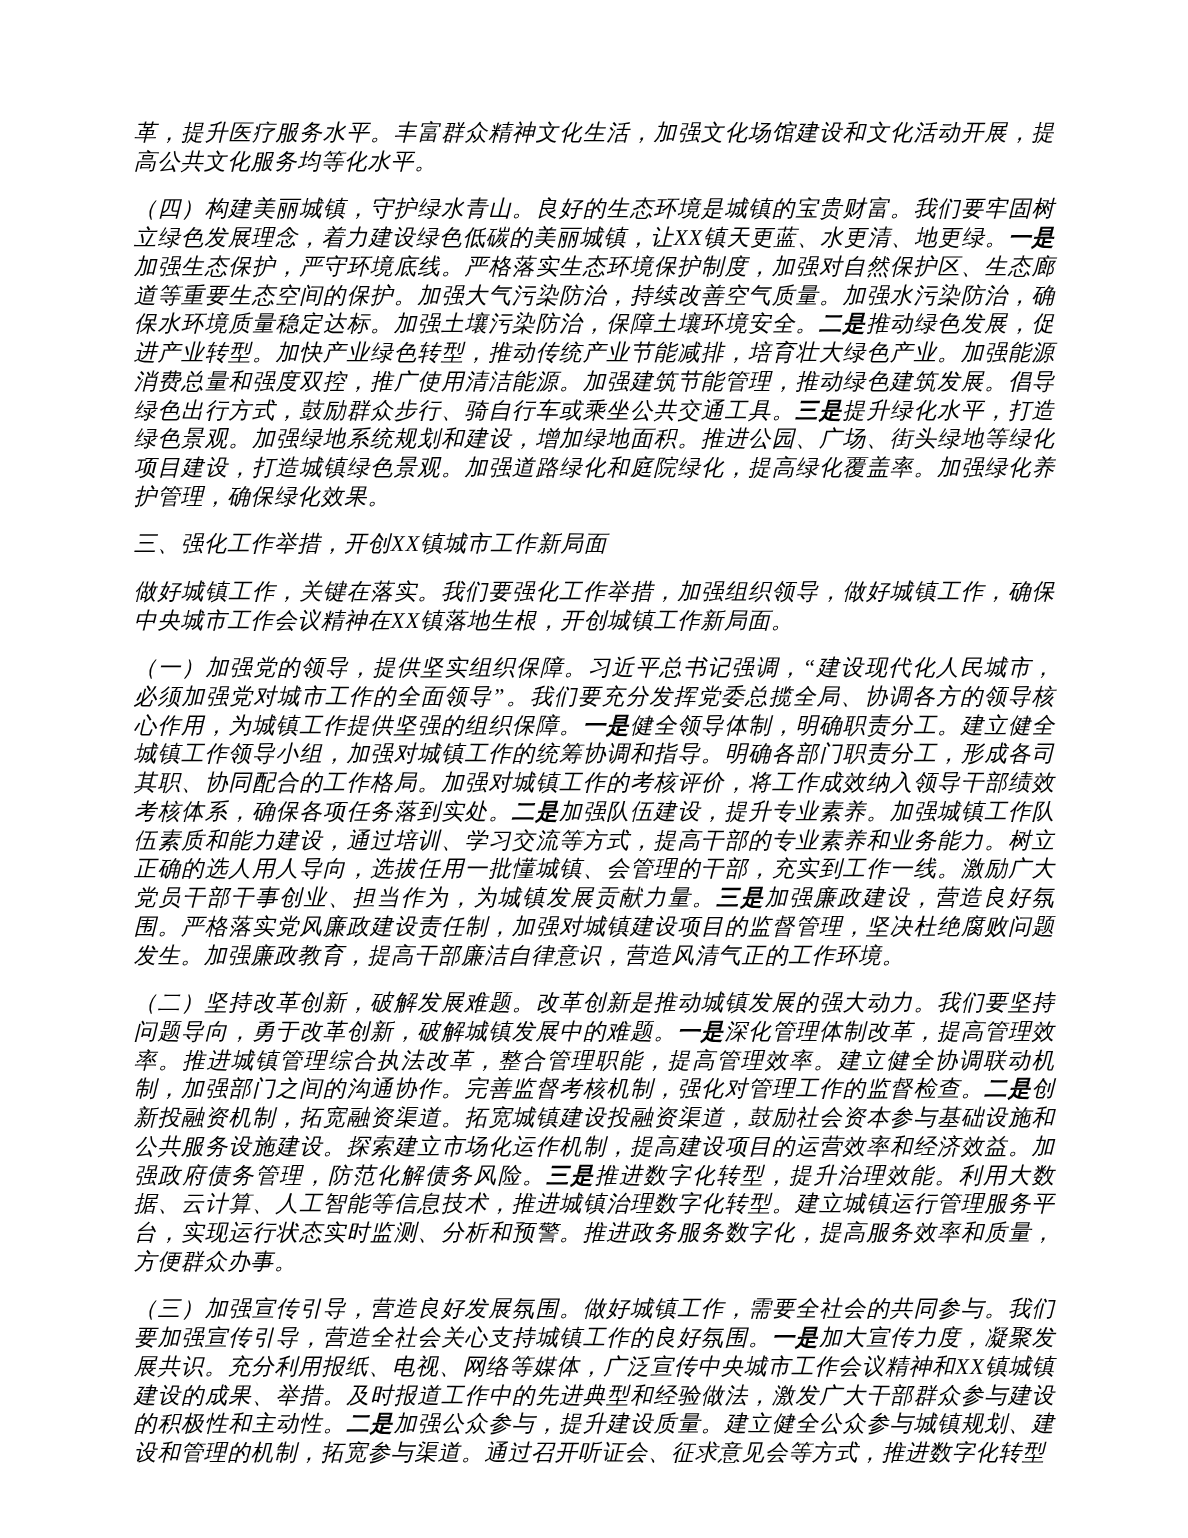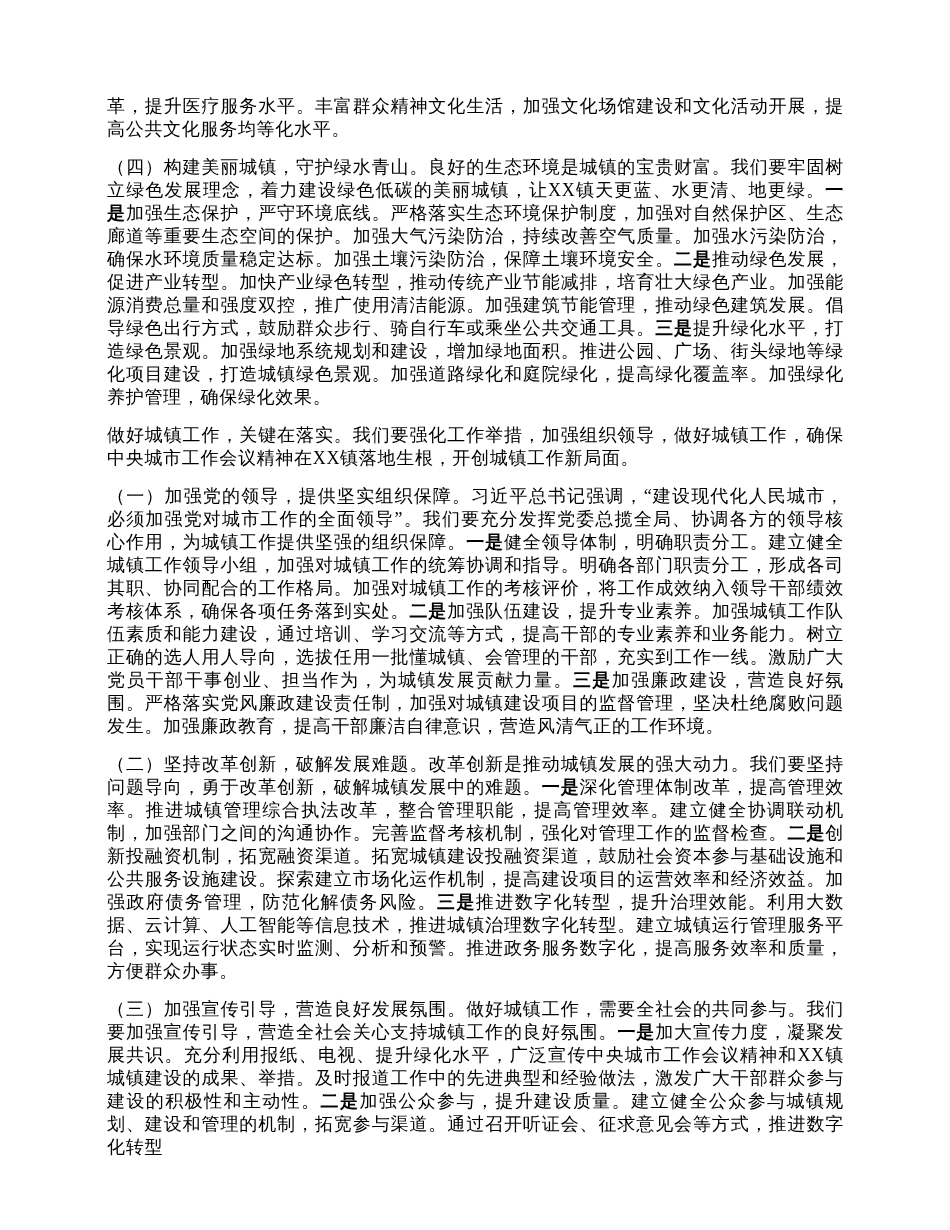--- a/index.html
+++ b/index.html
@@ -21,33 +21,35 @@
     background: #ffffff;
   }
   .doc p {
     margin: 0 0 15px 0;
     font-size: 18px;
     line-height: 23px;
     letter-spacing: 0.7px;
     color: #000000;
     text-align: justify;
     word-break: break-all;
+    font-style: italic;
   }
   .doc p:last-child {
     margin-bottom: 0;
   }
   .doc .b {
     font-weight: bold;
   }
 </style>
 </head>
 <body>
 
 <div class="page">
   <div class="doc">
       <p><span>革，提升医疗服务水平。丰富群众精神文化生活，加强文化场馆建设和文化活动开展，提高公共文化服务均等化水平。</span></p>
       <p><span>（四）构建美丽城镇，守护绿水青山。良好的生态环境是城镇的宝贵财富。我们要牢固树立绿色发展理念，着力建设绿色低碳的美丽城镇，让XX镇天更蓝、水更清、地更绿。</span><span class="b">一是</span><span>加强生态保护，严守环境底线。严格落实生态环境保护制度，加强对自然保护区、生态廊道等重要生态空间的保护。加强大气污染防治，持续改善空气质量。加强水污染防治，确保水环境质量稳定达标。加强土壤污染防治，保障土壤环境安全。</span><span class="b">二是</span><span>推动绿色发展，促进产业转型。加快产业绿色转型，推动传统产业节能减排，培育壮大绿色产业。加强能源消费总量和强度双控，推广使用清洁能源。加强建筑节能管理，推动绿色建筑发展。倡导绿色出行方式，鼓励群众步行、骑自行车或乘坐公共交通工具。</span><span class="b">三是</span><span>提升绿化水平，打造绿色景观。加强绿地系统规划和建设，增加绿地面积。推进公园、广场、街头绿地等绿化项目建设，打造城镇绿色景观。加强道路绿化和庭院绿化，提高绿化覆盖率。加强绿化养护管理，确保绿化效果。</span></p>
+      <p><span>三、强化工作举措，开创XX镇城市工作新局面</span></p>
       <p><span>做好城镇工作，关键在落实。我们要强化工作举措，加强组织领导，做好城镇工作，确保中央城市工作会议精神在XX镇落地生根，开创城镇工作新局面。</span></p>
       <p><span>（一）加强党的领导，提供坚实组织保障。习近平总书记强调，“建设现代化人民城市，必须加强党对城市工作的全面领导”。我们要充分发挥党委总揽全局、协调各方的领导核心作用，为城镇工作提供坚强的组织保障。</span><span class="b">一是</span><span>健全领导体制，明确职责分工。建立健全城镇工作领导小组，加强对城镇工作的统筹协调和指导。明确各部门职责分工，形成各司其职、协同配合的工作格局。加强对城镇工作的考核评价，将工作成效纳入领导干部绩效考核体系，确保各项任务落到实处。</span><span class="b">二是</span><span>加强队伍建设，提升专业素养。加强城镇工作队伍素质和能力建设，通过培训、学习交流等方式，提高干部的专业素养和业务能力。树立正确的选人用人导向，选拔任用一批懂城镇、会管理的干部，充实到工作一线。激励广大党员干部干事创业、担当作为，为城镇发展贡献力量。</span><span class="b">三是</span><span>加强廉政建设，营造良好氛围。严格落实党风廉政建设责任制，加强对城镇建设项目的监督管理，坚决杜绝腐败问题发生。加强廉政教育，提高干部廉洁自律意识，营造风清气正的工作环境。</span></p>
       <p><span>（二）坚持改革创新，破解发展难题。改革创新是推动城镇发展的强大动力。我们要坚持问题导向，勇于改革创新，破解城镇发展中的难题。</span><span class="b">一是</span><span>深化管理体制改革，提高管理效率。推进城镇管理综合执法改革，整合管理职能，提高管理效率。建立健全协调联动机制，加强部门之间的沟通协作。完善监督考核机制，强化对管理工作的监督检查。</span><span class="b">二是</span><span>创新投融资机制，拓宽融资渠道。拓宽城镇建设投融资渠道，鼓励社会资本参与基础设施和公共服务设施建设。探索建立市场化运作机制，提高建设项目的运营效率和经济效益。加强政府债务管理，防范化解债务风险。</span><span class="b">三是</span><span>推进数字化转型，提升治理效能。利用大数据、云计算、人工智能等信息技术，推进城镇治理数字化转型。建立城镇运行管理服务平台，实现运行状态实时监测、分析和预警。推进政务服务数字化，提高服务效率和质量，方便群众办事。</span></p>
-      <p><span>（三）加强宣传引导，营造良好发展氛围。做好城镇工作，需要全社会的共同参与。我们要加强宣传引导，营造全社会关心支持城镇工作的良好氛围。</span><span class="b">一是</span><span>加大宣传力度，凝聚发展共识。充分利用报纸、电视、提升绿化水平，广泛宣传中央城市工作会议精神和XX镇城镇建设的成果、举措。及时报道工作中的先进典型和经验做法，激发广大干部群众参与建设的积极性和主动性。</span><span class="b">二是</span><span>加强公众参与，提升建设质量。建立健全公众参与城镇规划、建设和管理的机制，拓宽参与渠道。通过召开听证会、征求意见会等方式，推进数字化转型</span></p>
+      <p><span>（三）加强宣传引导，营造良好发展氛围。做好城镇工作，需要全社会的共同参与。我们要加强宣传引导，营造全社会关心支持城镇工作的良好氛围。</span><span class="b">一是</span><span>加大宣传力度，凝聚发展共识。充分利用报纸、电视、网络等媒体，广泛宣传中央城市工作会议精神和XX镇城镇建设的成果、举措。及时报道工作中的先进典型和经验做法，激发广大干部群众参与建设的积极性和主动性。</span><span class="b">二是</span><span>加强公众参与，提升建设质量。建立健全公众参与城镇规划、建设和管理的机制，拓宽参与渠道。通过召开听证会、征求意见会等方式，推进数字化转型</span></p>
     </div>
 </div>
 
 </body></html>

